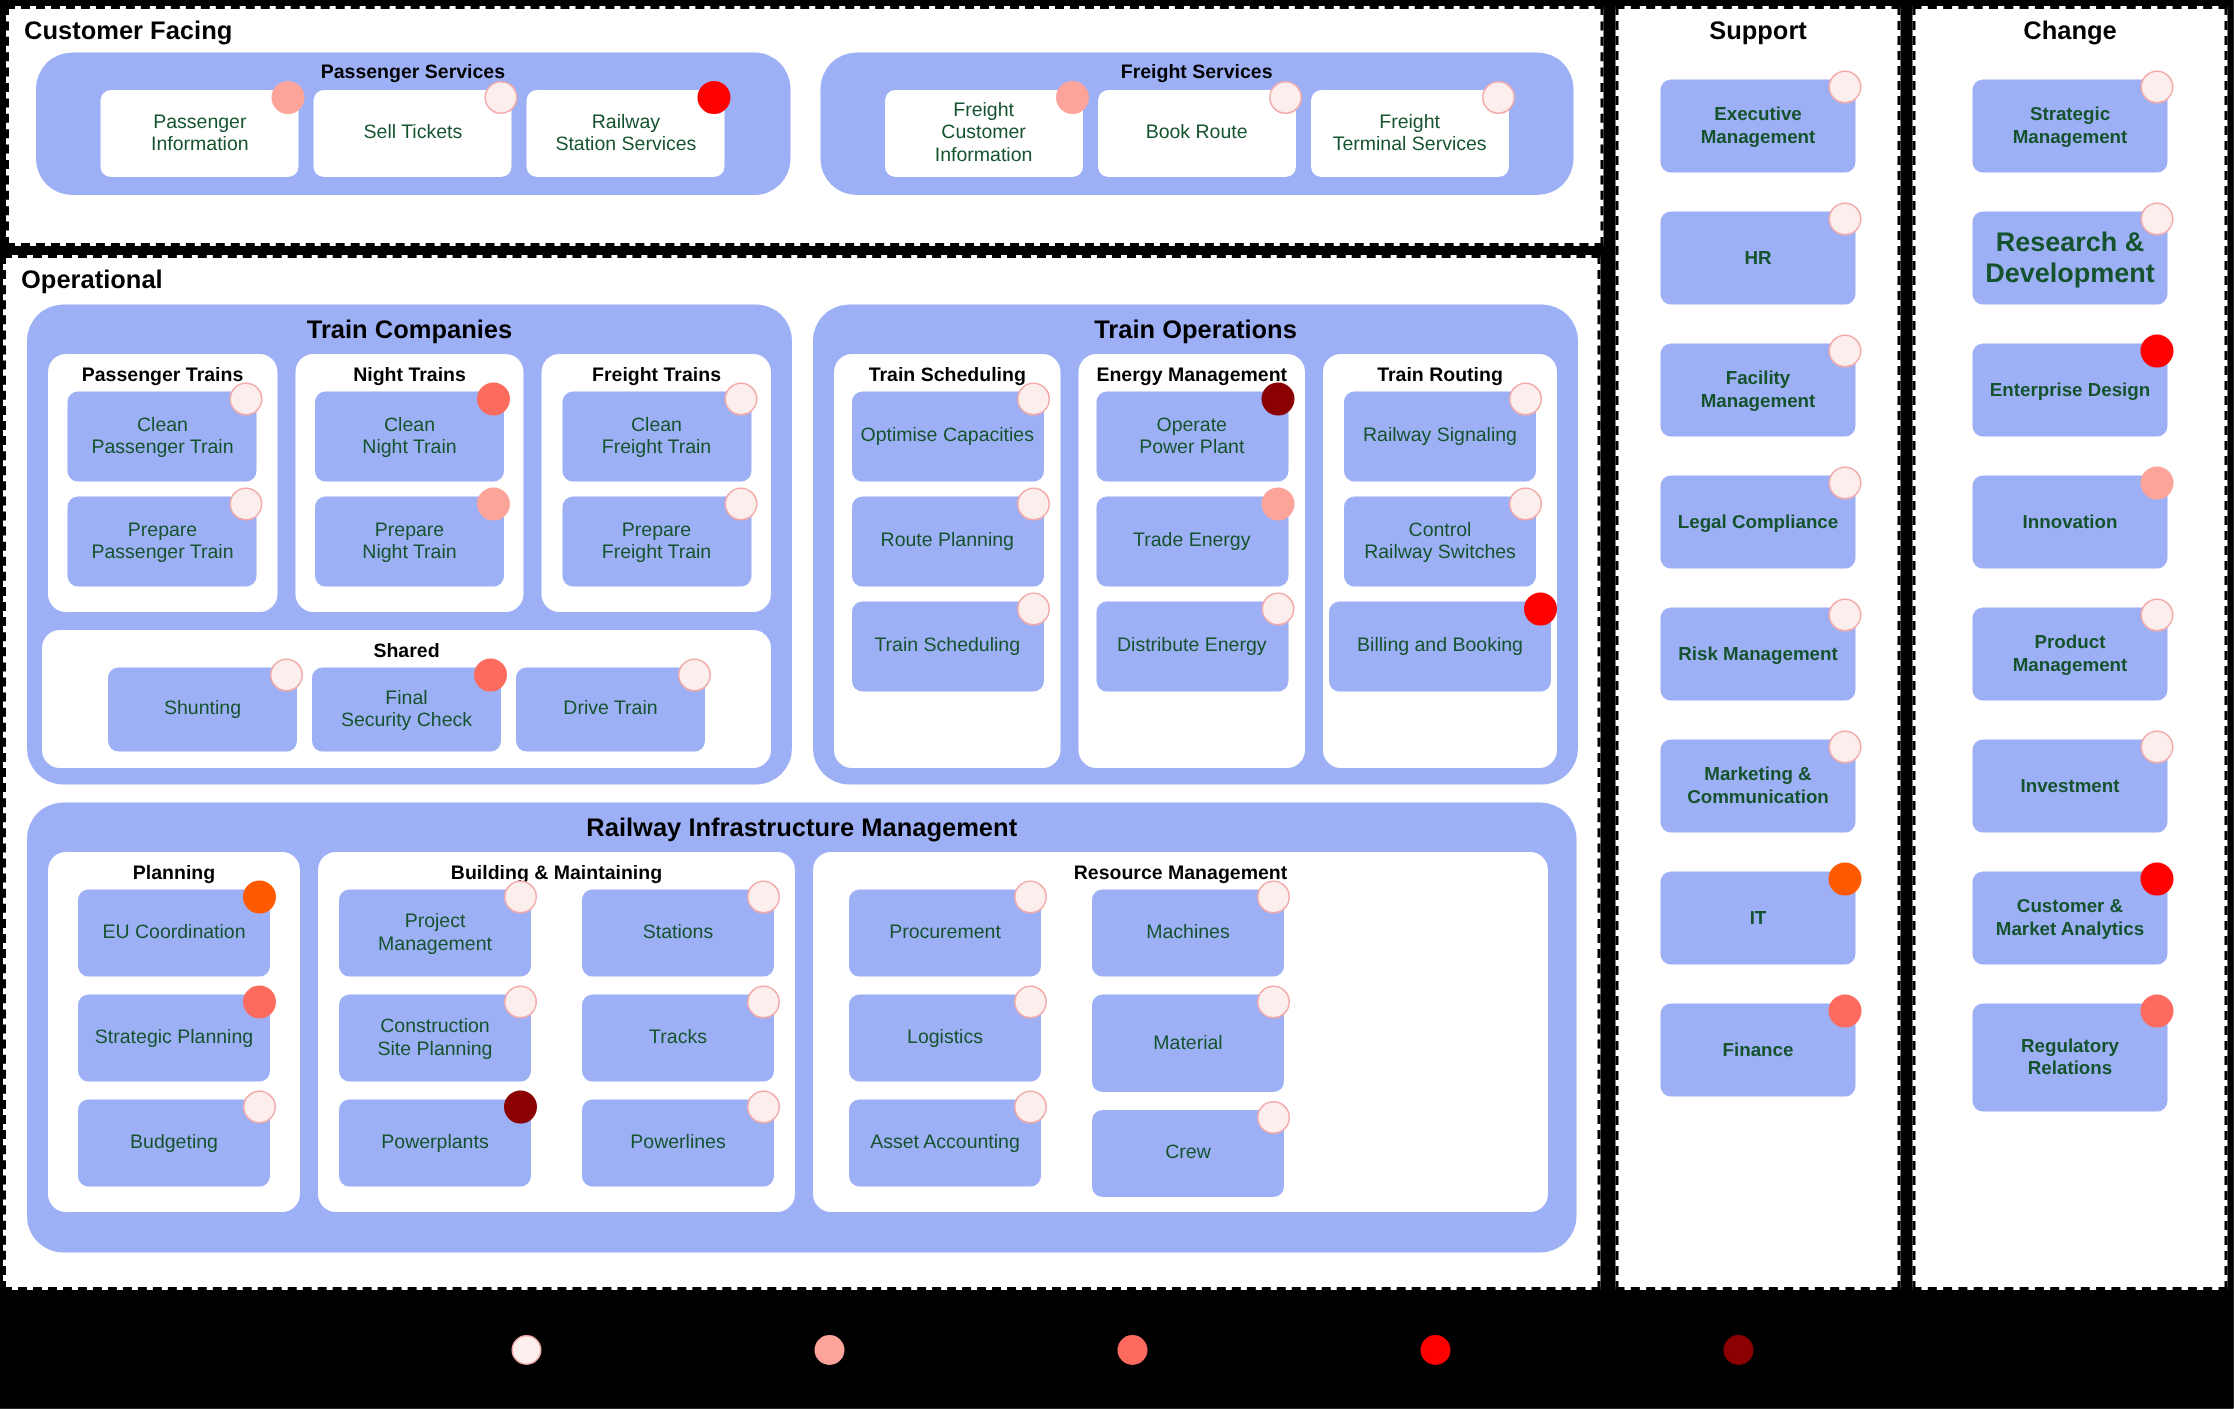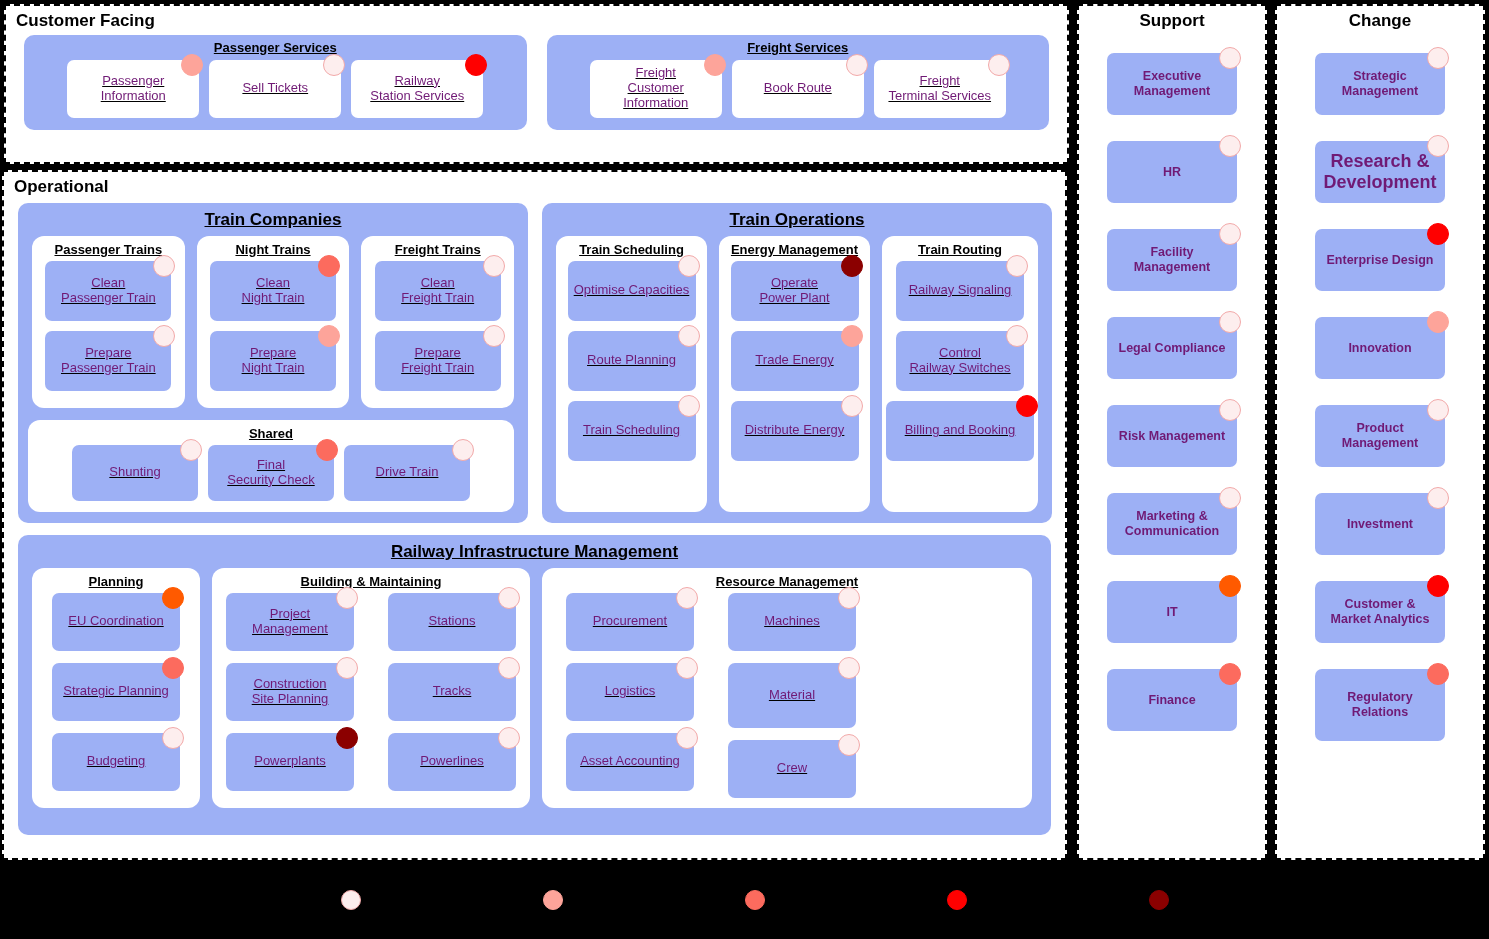--- a/index.html
+++ b/index.html
@@ -5,35 +5,35 @@
   html,body{margin:0;padding:0;background:#000;}
   body{width:1489px;height:939px;font-family:"Liberation Sans",sans-serif;}
   #root{position:relative;width:1489px;height:939px;background:#000;overflow:hidden;}
 
   
   .layer{position:absolute;background:#fff;border:2px dashed #000;box-sizing:border-box;}
   .layer-title{font-size:17px;font-weight:bold;color:#000;padding:6px 0 0 10px;line-height:1.1;}
   .layer-title.center{text-align:center;padding-left:0;}
 
   
-  .grp{background:#9db0f5;border-radius:10px;box-sizing:border-box;position:relative;text-decoration:underline;}
+  .grp{background:#9db0f5;border-radius:24px;box-sizing:border-box;position:relative;}
   .grp-title{text-align:center;font-weight:bold;color:#000;}
   .grp-t13{font-size:13px;padding:5px 0 5px 0;}
   .grp-t17{font-size:17px;padding:7px 0 6px 0;}
 
   
   .sub{background:#fff;border-radius:12px;box-sizing:border-box;position:relative;}
   .sub-title{text-align:center;font-weight:bold;font-size:13px;color:#000;padding:6px 0 4px 0;}
 
   
   .cardrow{display:flex;justify-content:center;gap:10px;padding:0 8px 8px 8px;box-sizing:border-box;}
   .cardcol{display:flex;flex-direction:column;gap:12px;padding:0 10px 10px 10px;box-sizing:border-box;align-items:center;}
   .card{position:relative;box-sizing:border-box;border-radius:7px;
         display:flex;align-items:center;justify-content:center;text-align:center;
-        font-size:13px;color:#701a75;line-height:1.15;padding:4px 6px;}
+        font-size:13px;color:#14532d;line-height:1.15;padding:4px 6px;}
   .card.white{background:#fff;}
   .card.blue{background:#9db0f5;}
   .card .lbl{display:block;}
   .dot{position:absolute;border-radius:50%;box-sizing:border-box;}
   .dot.sz{width:22px;height:22px;right:-4px;top:-6px;}
 
   
   .h0{background:#fdeeee;border:1px solid #f2a9a9;}
   .h1{background:#fda49a;border:1px solid #fda49a;}
   .h2{background:#fc6b5e;border:1px solid #fc6b5e;}

